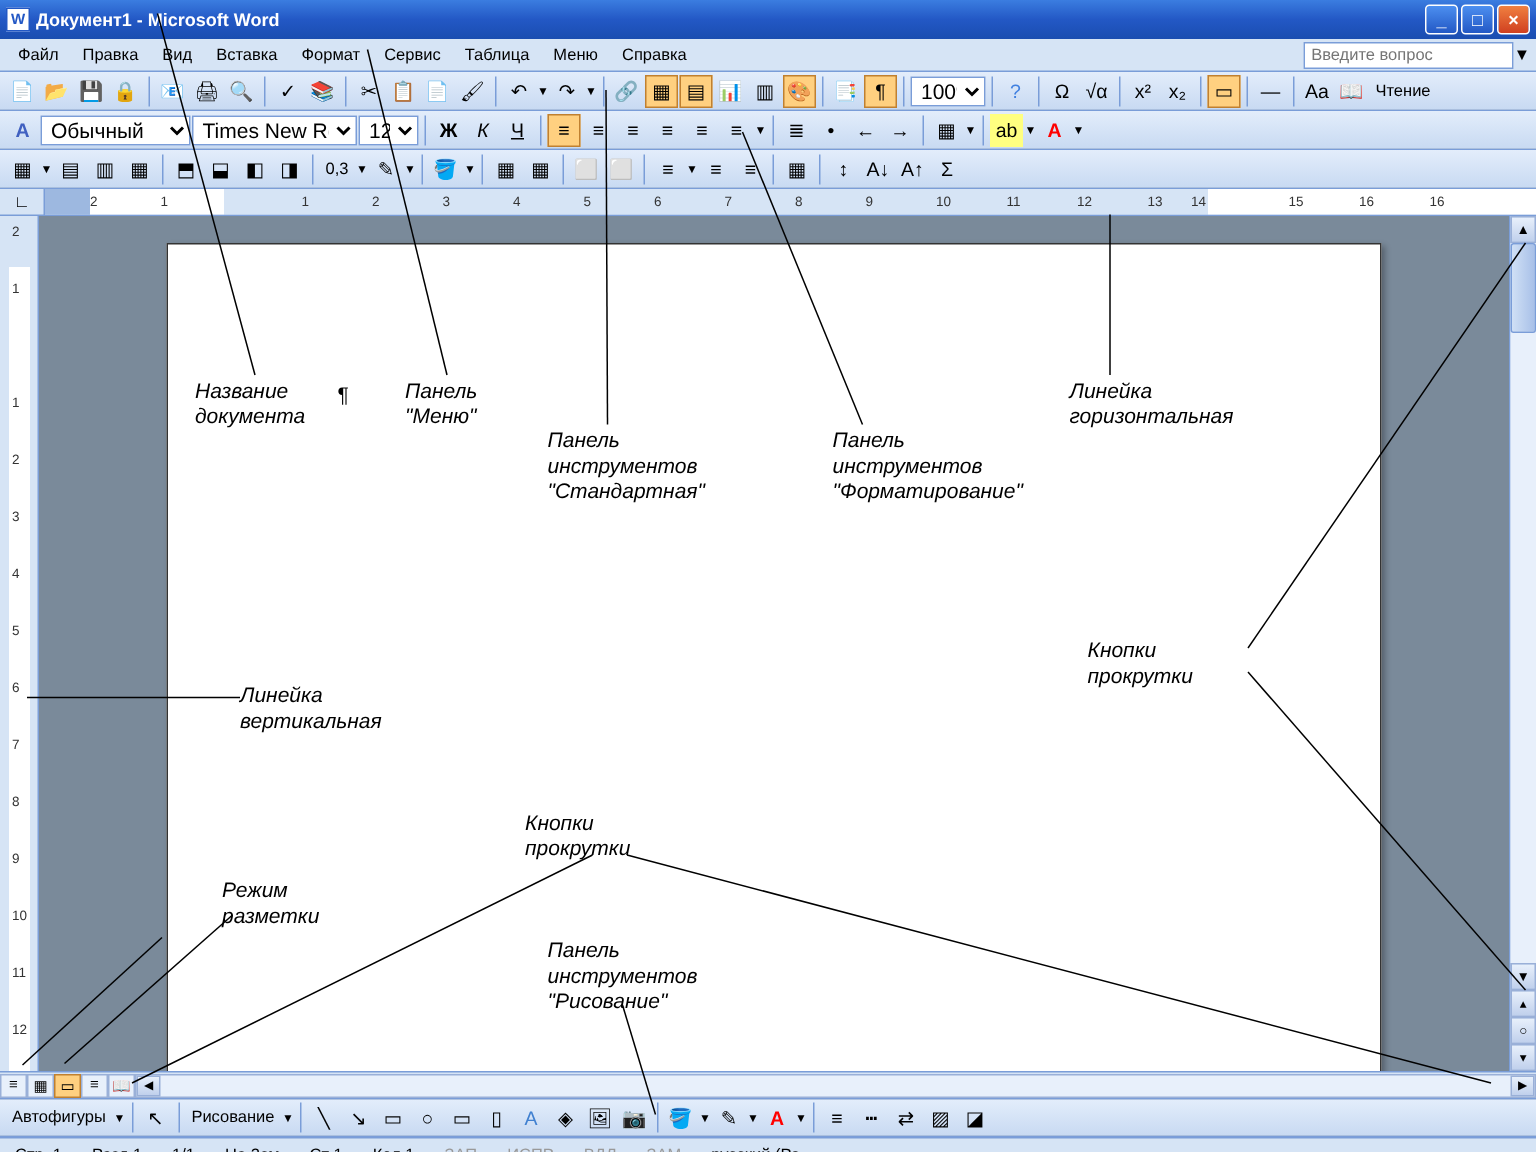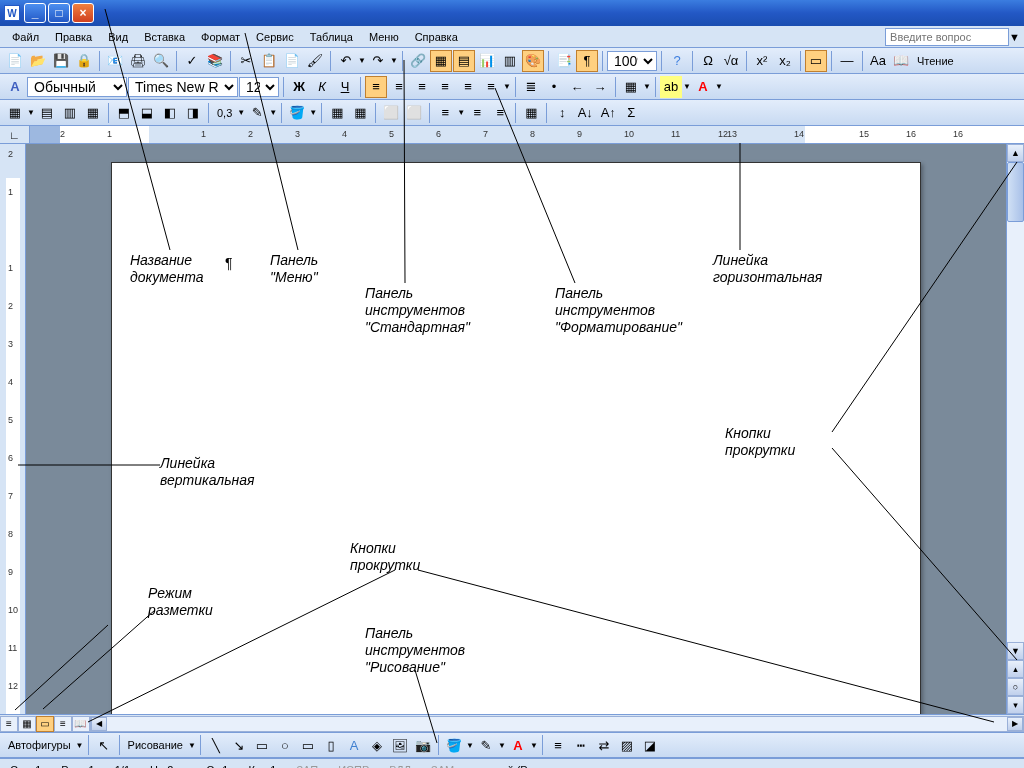--- a/index.html
+++ b/index.html
@@ -7,21 +7,21 @@
 .titlebar{height:26px;background:linear-gradient(to bottom,#3b7de0 0%,#2358c5 50%,#1a4db0 100%);display:flex;align-items:center;padding:0 4px;color:#fff;font-weight:bold;}
 .titlebar .app-icon{width:16px;height:16px;background:#fff;border:1px solid #2358c5;margin-right:4px;display:flex;align-items:center;justify-content:center;font-size:10px;color:#2358c5;}
 .titlebar .title{flex:1;font-size:12px;}
 .titlebar .win-btns{display:flex;gap:2px;}
 .titlebar .wb{width:22px;height:20px;border:1px solid #fff;border-radius:3px;display:flex;align-items:center;justify-content:center;font-size:12px;cursor:pointer;}
 .wb.min,.wb.max{background:linear-gradient(to bottom,#4c8ff0,#2358c5);}
 .wb.close{background:linear-gradient(to bottom,#f08040,#d04020);}
 .menubar{height:22px;background:#d6e4f5;display:flex;align-items:center;padding:0 4px;border-bottom:1px solid #7a9dd8;}
 .menubar .menu-item{padding:2px 8px;cursor:pointer;}
 .ask{margin-left:auto;}
-.askbox{width:124px;height:18px;border:1px solid #7a9dd8;background:#fff;font-size:11px;padding:0 4px;color:#999;}
+.askbox{width:140px;height:18px;border:1px solid #7a9dd8;background:#fff;font-size:11px;padding:0 4px;color:#999;}
 .toolbar{height:26px;background:linear-gradient(to bottom,#e3edfb,#c8daf2);display:flex;align-items:center;padding:0 4px;border-bottom:1px solid #7a9dd8;gap:1px;}
 .toolbar .tb-btn{width:22px;height:22px;display:flex;align-items:center;justify-content:center;cursor:pointer;border:1px solid transparent;font-size:13px;}
 .toolbar .tb-btn.active{background:#ffd080;border:1px solid #c08030;}
 .toolbar .sep{width:1px;height:20px;background:#7a9dd8;margin:0 3px;}
 .toolbar .drop{width:8px;font-size:8px;cursor:pointer;}
 .toolbar .combo{height:20px;border:1px solid #7a9dd8;background:#fff;font-size:14px;padding:0 2px;}
 .toolbar .combo.style{width:100px;}
 .toolbar .combo.font{width:110px;}
 .toolbar .combo.size{width:40px;}
 .toolbar .combo.zoom{width:50px;}
@@ -52,20 +52,21 @@
 .statbar .stat-item.disabled{color:#999;}
 .annotations{position:absolute;top:0;left:0;width:1024px;height:768px;pointer-events:none;z-index:100;}
 .annot-label{position:absolute;font-style:italic;font-family:Arial;font-size:14px;color:#000;line-height:1.2;}
 .annot-line{position:absolute;stroke:#000;stroke-width:1;fill:none;}
 </style>
 </head>
 <body>
 
 <div class="titlebar">
   <div class="app-icon">W</div>
+  <div class="title">Документ1 - Microsoft Word</div>
   <div class="win-btns">
     <div class="wb min">_</div>
     <div class="wb max">□</div>
     <div class="wb close">×</div>
   </div>
 </div>
 
 <div class="menubar">
   <div class="menu-item"><span>Файл</span></div>
   <div class="menu-item"><span>Правка</span></div>
@@ -221,21 +222,21 @@
       <div class="num" style="left: 265px;">3</div>
       <div class="num" style="left: 312px;">4</div>
       <div class="num" style="left: 359px;">5</div>
       <div class="num" style="left: 406px;">6</div>
       <div class="num" style="left: 453px;">7</div>
       <div class="num" style="left: 500px;">8</div>
       <div class="num" style="left: 547px;">9</div>
       <div class="num" style="left: 594px;">10</div>
       <div class="num" style="left: 641px;">11</div>
       <div class="num" style="left: 688px;">12</div>
-      <div class="num" style="left: 697px;">13</div>
+      <div class="num" style="left: 735px;">13</div>
       <div class="num" style="left: 764px;">14</div>
       <div class="num" style="left: 829px;">15</div>
       <div class="num" style="left: 876px;">16</div>
       <div class="num" style="left: 923px;">16</div>
     </div>
 </div>
 
 <div class="workspace">
   <div class="ruler-v">
     <div class="vstrip"></div>

